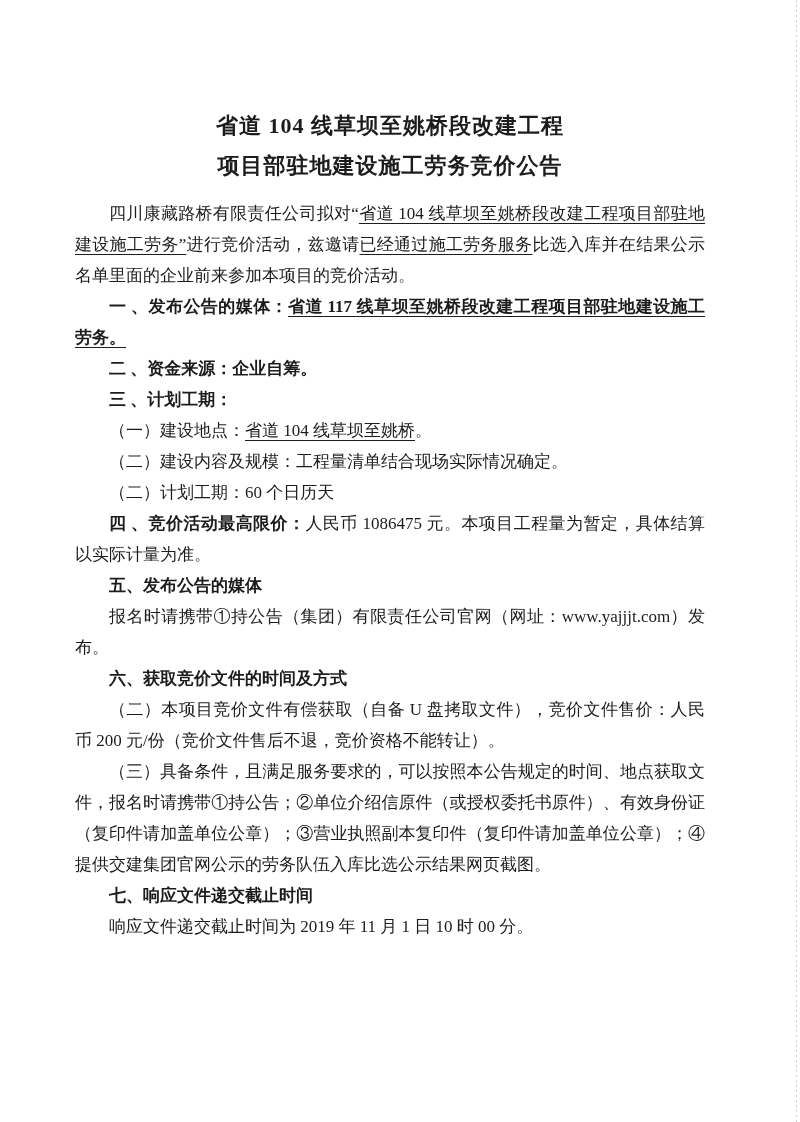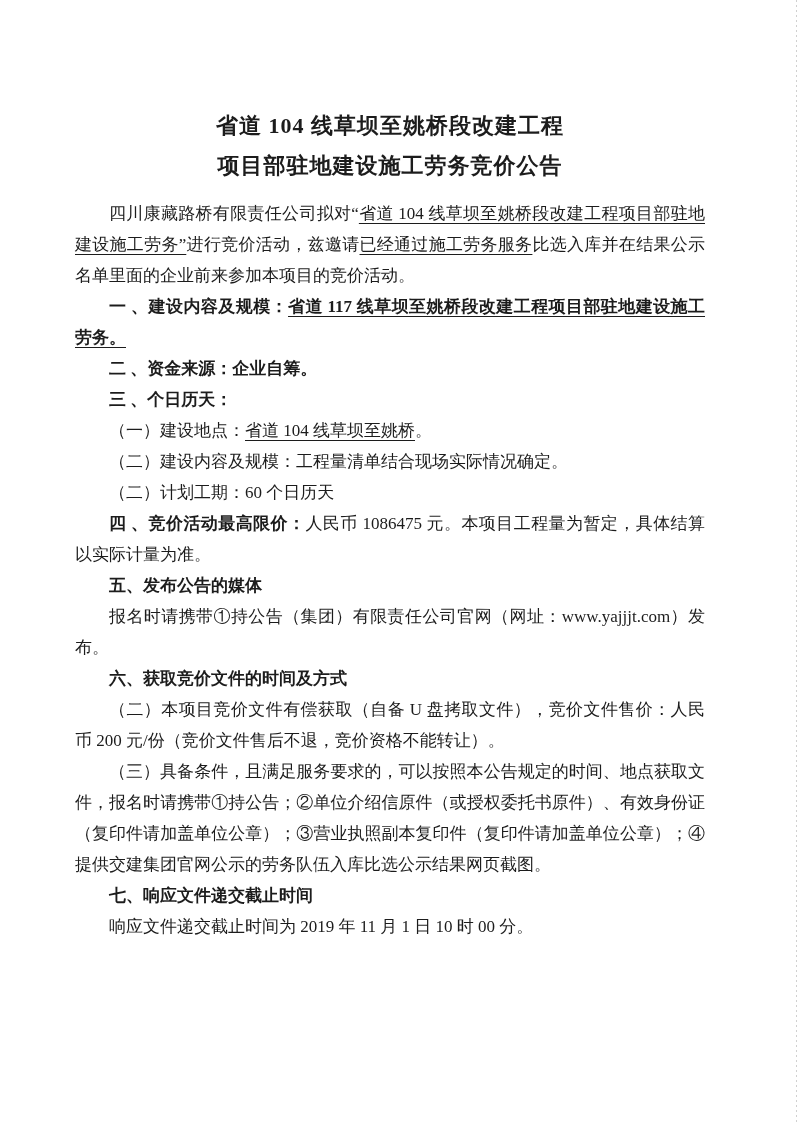--- a/index.html
+++ b/index.html
@@ -70,23 +70,23 @@
 
 <div class="scan-edge"></div>
 
 <div class="page">
   <div class="title-block">
     <h1 class="title">省道 104 线草坝至姚桥段改建工程</h1>
     <h1 class="title">项目部驻地建设施工劳务竞价公告</h1>
   </div>
   <div class="doc-body">
       <p class="para indent"><span class="">四川康藏路桥有限责任公司拟对“</span><span class="u">省道 104 线草坝至姚桥段改建工程项目部驻地建设施工劳务”</span><span class="">进行竞价活动，兹邀请</span><span class="u">已经通过施工劳务服务</span><span class="">比选入库并在结果公示名单里面的企业前来参加本项目的竞价活动。</span></p>
-      <p class="para indent"><span class="b">一 、建设内容及规模：</span><span class="b u">省道 117 线草坝至姚桥段改建工程项目部驻地建设施工劳务。</span></p>
+      <p class="para indent"><span class="b">一 、发布公告的媒体：</span><span class="b u">省道 117 线草坝至姚桥段改建工程项目部驻地建设施工劳务。</span></p>
       <p class="para indent"><span class="b">二 、资金来源：企业自筹。</span></p>
-      <p class="para indent"><span class="b">三 、个日历天：</span></p>
+      <p class="para indent"><span class="b">三 、计划工期：</span></p>
       <p class="para indent"><span class="">（一）建设地点：</span><span class="u">省道 104 线草坝至姚桥</span><span class="">。</span></p>
       <p class="para indent"><span class="">（二）建设内容及规模：工程量清单结合现场实际情况确定。</span></p>
       <p class="para indent"><span class="">（二）计划工期：60 个日历天</span></p>
       <p class="para indent"><span class="b">四 、竞价活动最高限价：</span><span class="">人民币 1086475 元。本项目工程量为暂定，具体结算以实际计量为准。</span></p>
       <p class="para indent"><span class="b">五、发布公告的媒体</span></p>
       <p class="para indent"><span class="">报名时请携带①持公告（集团）有限责任公司官网（网址：www.yajjjt.com）发布。</span></p>
       <p class="para indent"><span class="b">六、获取竞价文件的时间及方式</span></p>
       <p class="para indent"><span class="">（二）本项目竞价文件有偿获取（自备 U 盘拷取文件），竞价文件售价：人民币 200 元/份（竞价文件售后不退，竞价资格不能转让）。</span></p>
       <p class="para indent"><span class="">（三）具备条件，且满足服务要求的，可以按照本公告规定的时间、地点获取文件，报名时请携带①持公告；②单位介绍信原件（或授权委托书原件）、有效身份证（复印件请加盖单位公章）；③营业执照副本复印件（复印件请加盖单位公章）；④提供交建集团官网公示的劳务队伍入库比选公示结果网页截图。</span></p>
       <p class="para indent"><span class="b">七、响应文件递交截止时间</span></p>

